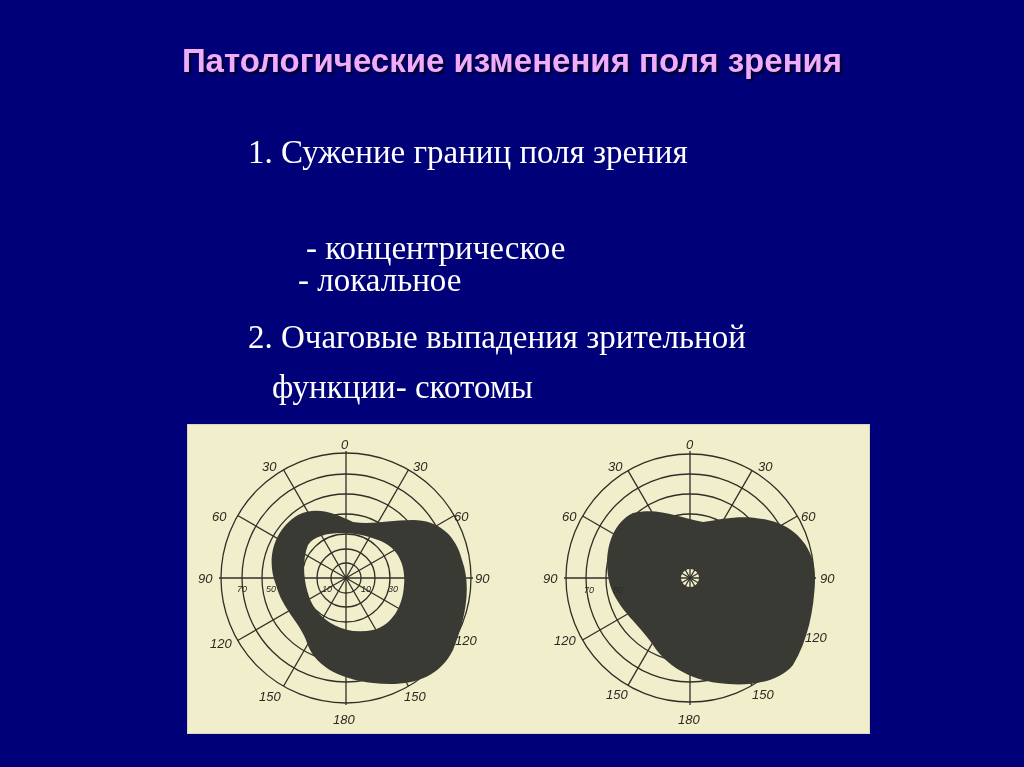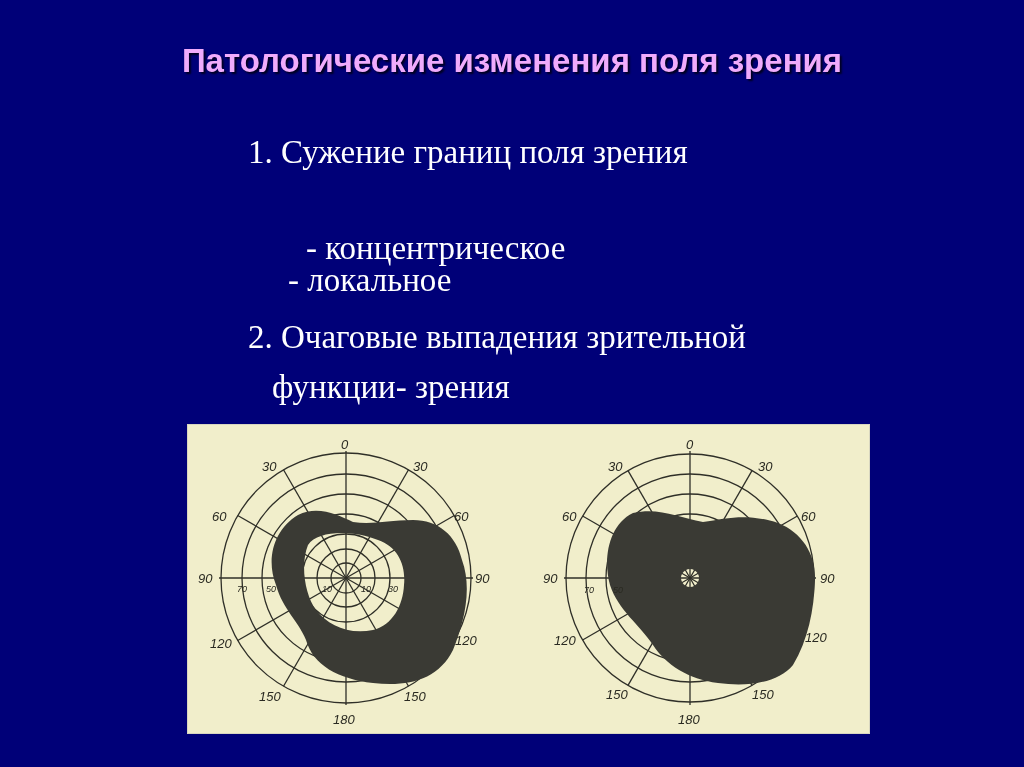--- a/index.html
+++ b/index.html
@@ -41,23 +41,23 @@
   }
   .lbl-small { font-size: 9px; }
 </style>
 </head>
 <body>
 
 <div class="title">Патологические изменения поля зрения</div>
 
 <div class="line" style="left:248px; top:136px;">1. Сужение границ поля зрения</div>
 <div class="line" style="left:306px; top:207px;margin-top:25px;">- концентрическое</div>
-<div class="line" style="left:288px; top:264px;">- локальное</div>
+<div class="line" style="left:298px; top:264px;">- локальное</div>
 <div class="line" style="left:248px; top:321px;text-align:right;">2. Очаговые выпадения зрительной</div>
-<div class="line" style="left:272px; top:371px;">функции- зрения</div>
+<div class="line" style="left:272px; top:371px;">функции- скотомы</div>
 
 <div class="panel">
   <svg width="681" height="308" viewBox="0 0 681 308">
 
     <g fill="none" stroke="#2f2f28" stroke-width="1.3">
       <circle cx="158" cy="153" r="125"></circle>
       <circle cx="158" cy="153" r="104"></circle>
       <circle cx="158" cy="153" r="84"></circle>
       <circle cx="158" cy="153" r="64"></circle>
       <circle cx="158" cy="153" r="44"></circle>

